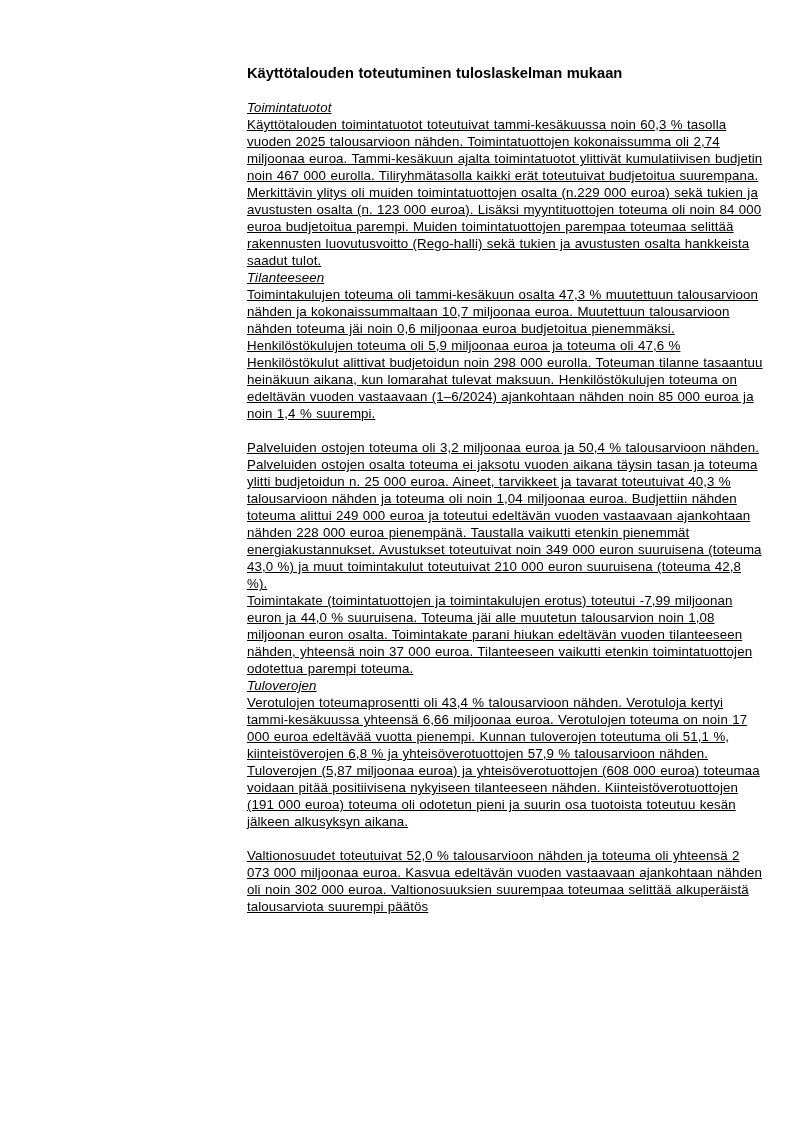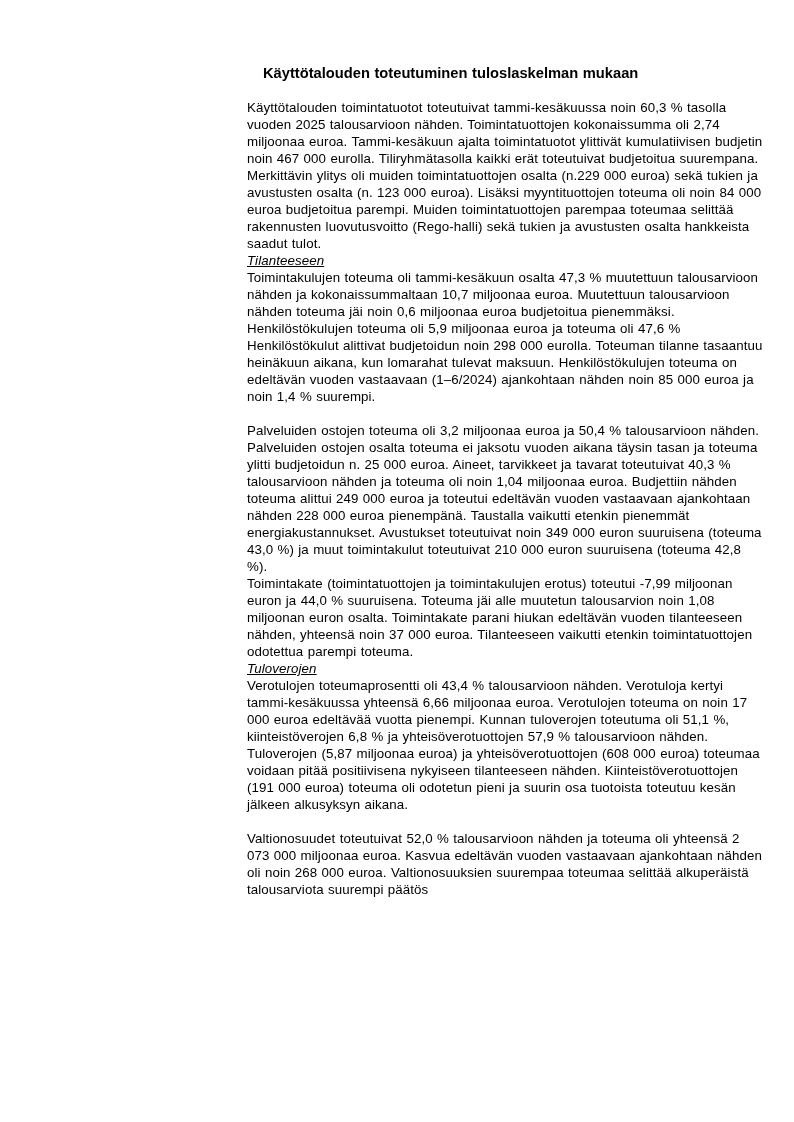--- a/index.html
+++ b/index.html
@@ -23,60 +23,62 @@
     font-size: 13.3px;
     line-height: 17px;
     color: #000000;
     letter-spacing: 0.1px;
     word-spacing: 0.5px;
   }
   .doc-title {
     font-size: 14.7px;
     font-weight: bold;
     line-height: 18px;
-    margin: 0 0 17px 16px;
+    margin: 0 0 17px 0;
     letter-spacing: 0;
   }
   .sec-heading {
     font-size: 13.3px;
     font-weight: normal;
     font-style: italic;
     text-decoration: underline;
     line-height: 17px;
     margin: 0;
   }
   .content p {
     margin: 0 0 17px 0;
+    text-decoration: underline;
   }
   .content p:last-child {
     margin-bottom: 0;
   }
 </style>
 </head>
 <body>
 
 <div class="page">
   <div class="content">
 
     <h1 class="doc-title">Käyttötalouden toteutuminen tuloslaskelman mukaan</h1>
 
     <section>
+      <h2 class="sec-heading">Toimintatuotot</h2>
       <p>Käyttötalouden toimintatuotot toteutuivat tammi-kesäkuussa noin 60,3 % tasolla vuoden 2025 talousarvioon nähden. Toimintatuottojen kokonaissumma oli 2,74 miljoonaa euroa. Tammi-kesäkuun ajalta toimintatuotot ylittivät kumulatiivisen budjetin noin 467 000 eurolla. Tiliryhmätasolla kaikki erät toteutuivat budjetoitua suurempana. Merkittävin ylitys oli muiden toimintatuottojen osalta (n.229 000 euroa) sekä tukien ja avustusten osalta (n. 123 000 euroa). Lisäksi myyntituottojen toteuma oli noin 84 000 euroa budjetoitua parempi. Muiden toimintatuottojen parempaa toteumaa selittää rakennusten luovutusvoitto (Rego-halli) sekä tukien ja avustusten osalta hankkeista saadut tulot.</p>
     </section>
 
     <section>
       <h2 class="sec-heading">Tilanteeseen</h2>
       <p>Toimintakulujen toteuma oli tammi-kesäkuun osalta 47,3 % muutettuun talousarvioon nähden ja kokonaissummaltaan 10,7 miljoonaa euroa. Muutettuun talousarvioon nähden toteuma jäi noin 0,6 miljoonaa euroa budjetoitua pienemmäksi. Henkilöstökulujen toteuma oli 5,9 miljoonaa euroa ja toteuma oli 47,6 % Henkilöstökulut alittivat budjetoidun noin 298 000 eurolla. Toteuman tilanne tasaantuu heinäkuun aikana, kun lomarahat tulevat maksuun. Henkilöstökulujen toteuma on edeltävän vuoden vastaavaan (1–6/2024) ajankohtaan nähden noin 85 000 euroa ja noin 1,4 % suurempi.</p>
       <p>Palveluiden ostojen toteuma oli 3,2 miljoonaa euroa ja 50,4 % talousarvioon nähden. Palveluiden ostojen osalta toteuma ei jaksotu vuoden aikana täysin tasan ja toteuma ylitti budjetoidun n. 25 000 euroa. Aineet, tarvikkeet ja tavarat toteutuivat 40,3 % talousarvioon nähden ja toteuma oli noin 1,04 miljoonaa euroa. Budjettiin nähden toteuma alittui 249 000 euroa ja toteutui edeltävän vuoden vastaavaan ajankohtaan nähden 228 000 euroa pienempänä. Taustalla vaikutti etenkin pienemmät energiakustannukset. Avustukset toteutuivat noin 349 000 euron suuruisena (toteuma 43,0 %) ja muut toimintakulut toteutuivat 210 000 euron suuruisena (toteuma 42,8 %).</p>
     </section>
 
     <section>
       <p>Toimintakate (toimintatuottojen ja toimintakulujen erotus) toteutui -7,99 miljoonan euron ja 44,0 % suuruisena. Toteuma jäi alle muutetun talousarvion noin 1,08 miljoonan euron osalta. Toimintakate parani hiukan edeltävän vuoden tilanteeseen nähden, yhteensä noin 37 000 euroa. Tilanteeseen vaikutti etenkin toimintatuottojen odotettua parempi toteuma.</p>
     </section>
 
     <section>
       <h2 class="sec-heading">Tuloverojen</h2>
       <p>Verotulojen toteumaprosentti oli 43,4 % talousarvioon nähden. Verotuloja kertyi tammi-kesäkuussa yhteensä 6,66 miljoonaa euroa. Verotulojen toteuma on noin 17 000 euroa edeltävää vuotta pienempi. Kunnan tuloverojen toteutuma oli 51,1 %, kiinteistöverojen 6,8 % ja yhteisöverotuottojen 57,9 % talousarvioon nähden. Tuloverojen (5,87 miljoonaa euroa) ja yhteisöverotuottojen (608 000 euroa) toteumaa voidaan pitää positiivisena nykyiseen tilanteeseen nähden. Kiinteistöverotuottojen (191 000 euroa) toteuma oli odotetun pieni ja suurin osa tuotoista toteutuu kesän jälkeen alkusyksyn aikana.</p>
-      <p>Valtionosuudet toteutuivat 52,0 % talousarvioon nähden ja toteuma oli yhteensä 2 073 000 miljoonaa euroa. Kasvua edeltävän vuoden vastaavaan ajankohtaan nähden oli noin 268 000 euroa. Valtionosuuksien suurempaa toteumaa selittää alkuperäistä talousarviota suurempi päätös</p>
+      <p>Valtionosuudet toteutuivat 52,0 % talousarvioon nähden ja toteuma oli yhteensä 2 073 000 miljoonaa euroa. Kasvua edeltävän vuoden vastaavaan ajankohtaan nähden oli noin 302 000 euroa. Valtionosuuksien suurempaa toteumaa selittää alkuperäistä talousarviota suurempi päätös</p>
     </section>
 
   </div>
 </div>
 
 </body></html>

